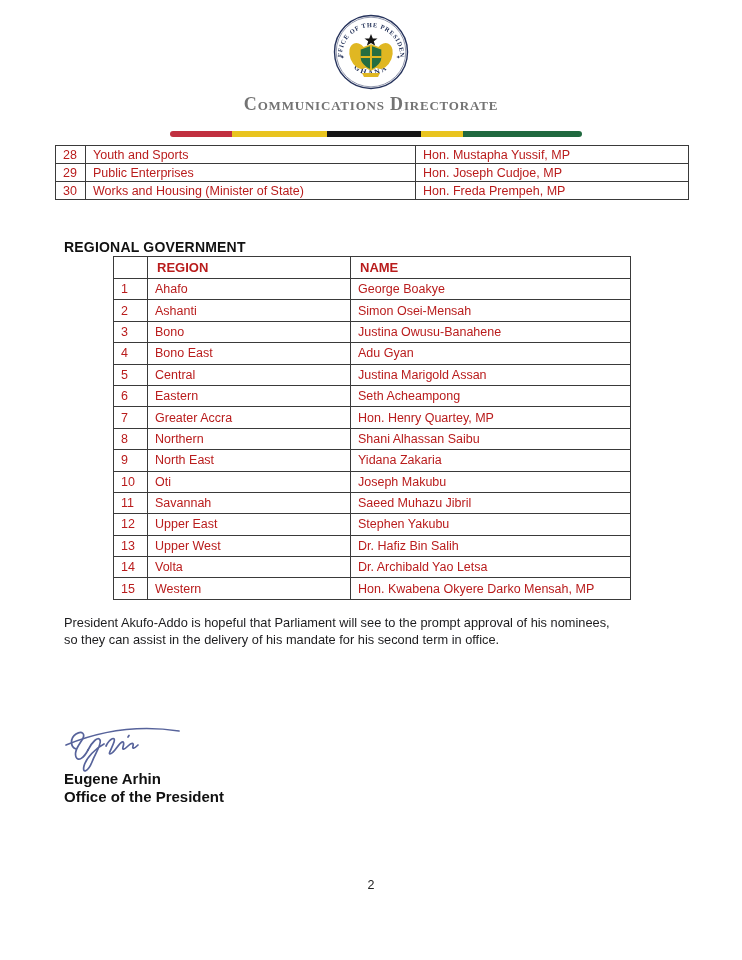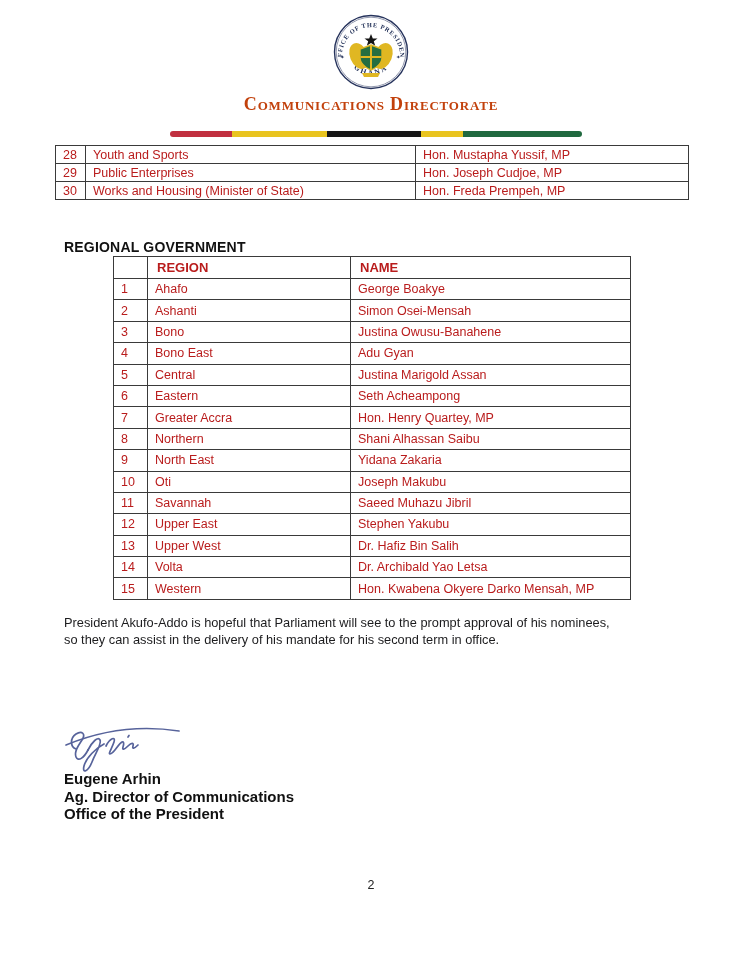--- a/index.html
+++ b/index.html
@@ -7,21 +7,21 @@
   .page {
     position:relative; width:742px; height:960px; margin:0 auto;
     background:#ffffff; overflow:hidden;
     font-family:"Liberation Sans", sans-serif; color:#1c1c1e;
   }
   
   .seal { position:absolute; left:332px; top:12px; width:78px; height:80px; }
   .org-title {
     position:absolute; left:0; top:94px; width:742px; text-align:center;
     font-family:"Liberation Serif", serif; font-weight:bold; font-variant:small-caps;
-    font-size:18px; letter-spacing:0.8px; color:#c2410c;
+    font-size:18px; letter-spacing:0.8px; color:#737373;
   }
   .org-address {
     position:absolute; left:0; top:112px; width:742px; text-align:center;
     font-family:"Liberation Serif", serif; font-weight:bold;
     font-size:11.5px; letter-spacing:0.6px; color:#343b44;
   }
   .flag-bar {
     position:absolute; left:170px; top:131px; width:412px; height:6px;
     border-radius:3px;
     background:linear-gradient(90deg,
@@ -235,18 +235,17 @@
       <path d="M14,33 C8,31 8,22 14,18 C20,14 24,18 20,24 C16,30 12,36 14,41 C16,46 22,42 26,34"></path>
       <path d="M26,34 C30,26 36,20 38,24 C40,28 34,36 30,46 C26,56 20,58 22,50 C24,42 34,32 42,28"></path>
       <path d="M44,30 C48,22 54,20 52,26 C50,32 46,38 48,38 C52,38 56,28 60,26 C62,25 62,28 61,31 C60,34 62,34 66,30 C70,26 72,27 71,30 C70,33 72,33 76,29"></path>
       <path d="M4,29 C40,14 78,9 117,15"></path>
       <path d="M66,21 l1,-1.5"></path>
     </g>
   </svg>
 
   <div class="signatory">
     <span>Eugene Arhin</span>
-    <span>Ag. Director of Communications</span>
     <span>Office of the President</span>
   </div>
 
   <div class="page-number">2</div>
 </div>
 
 </body></html>

